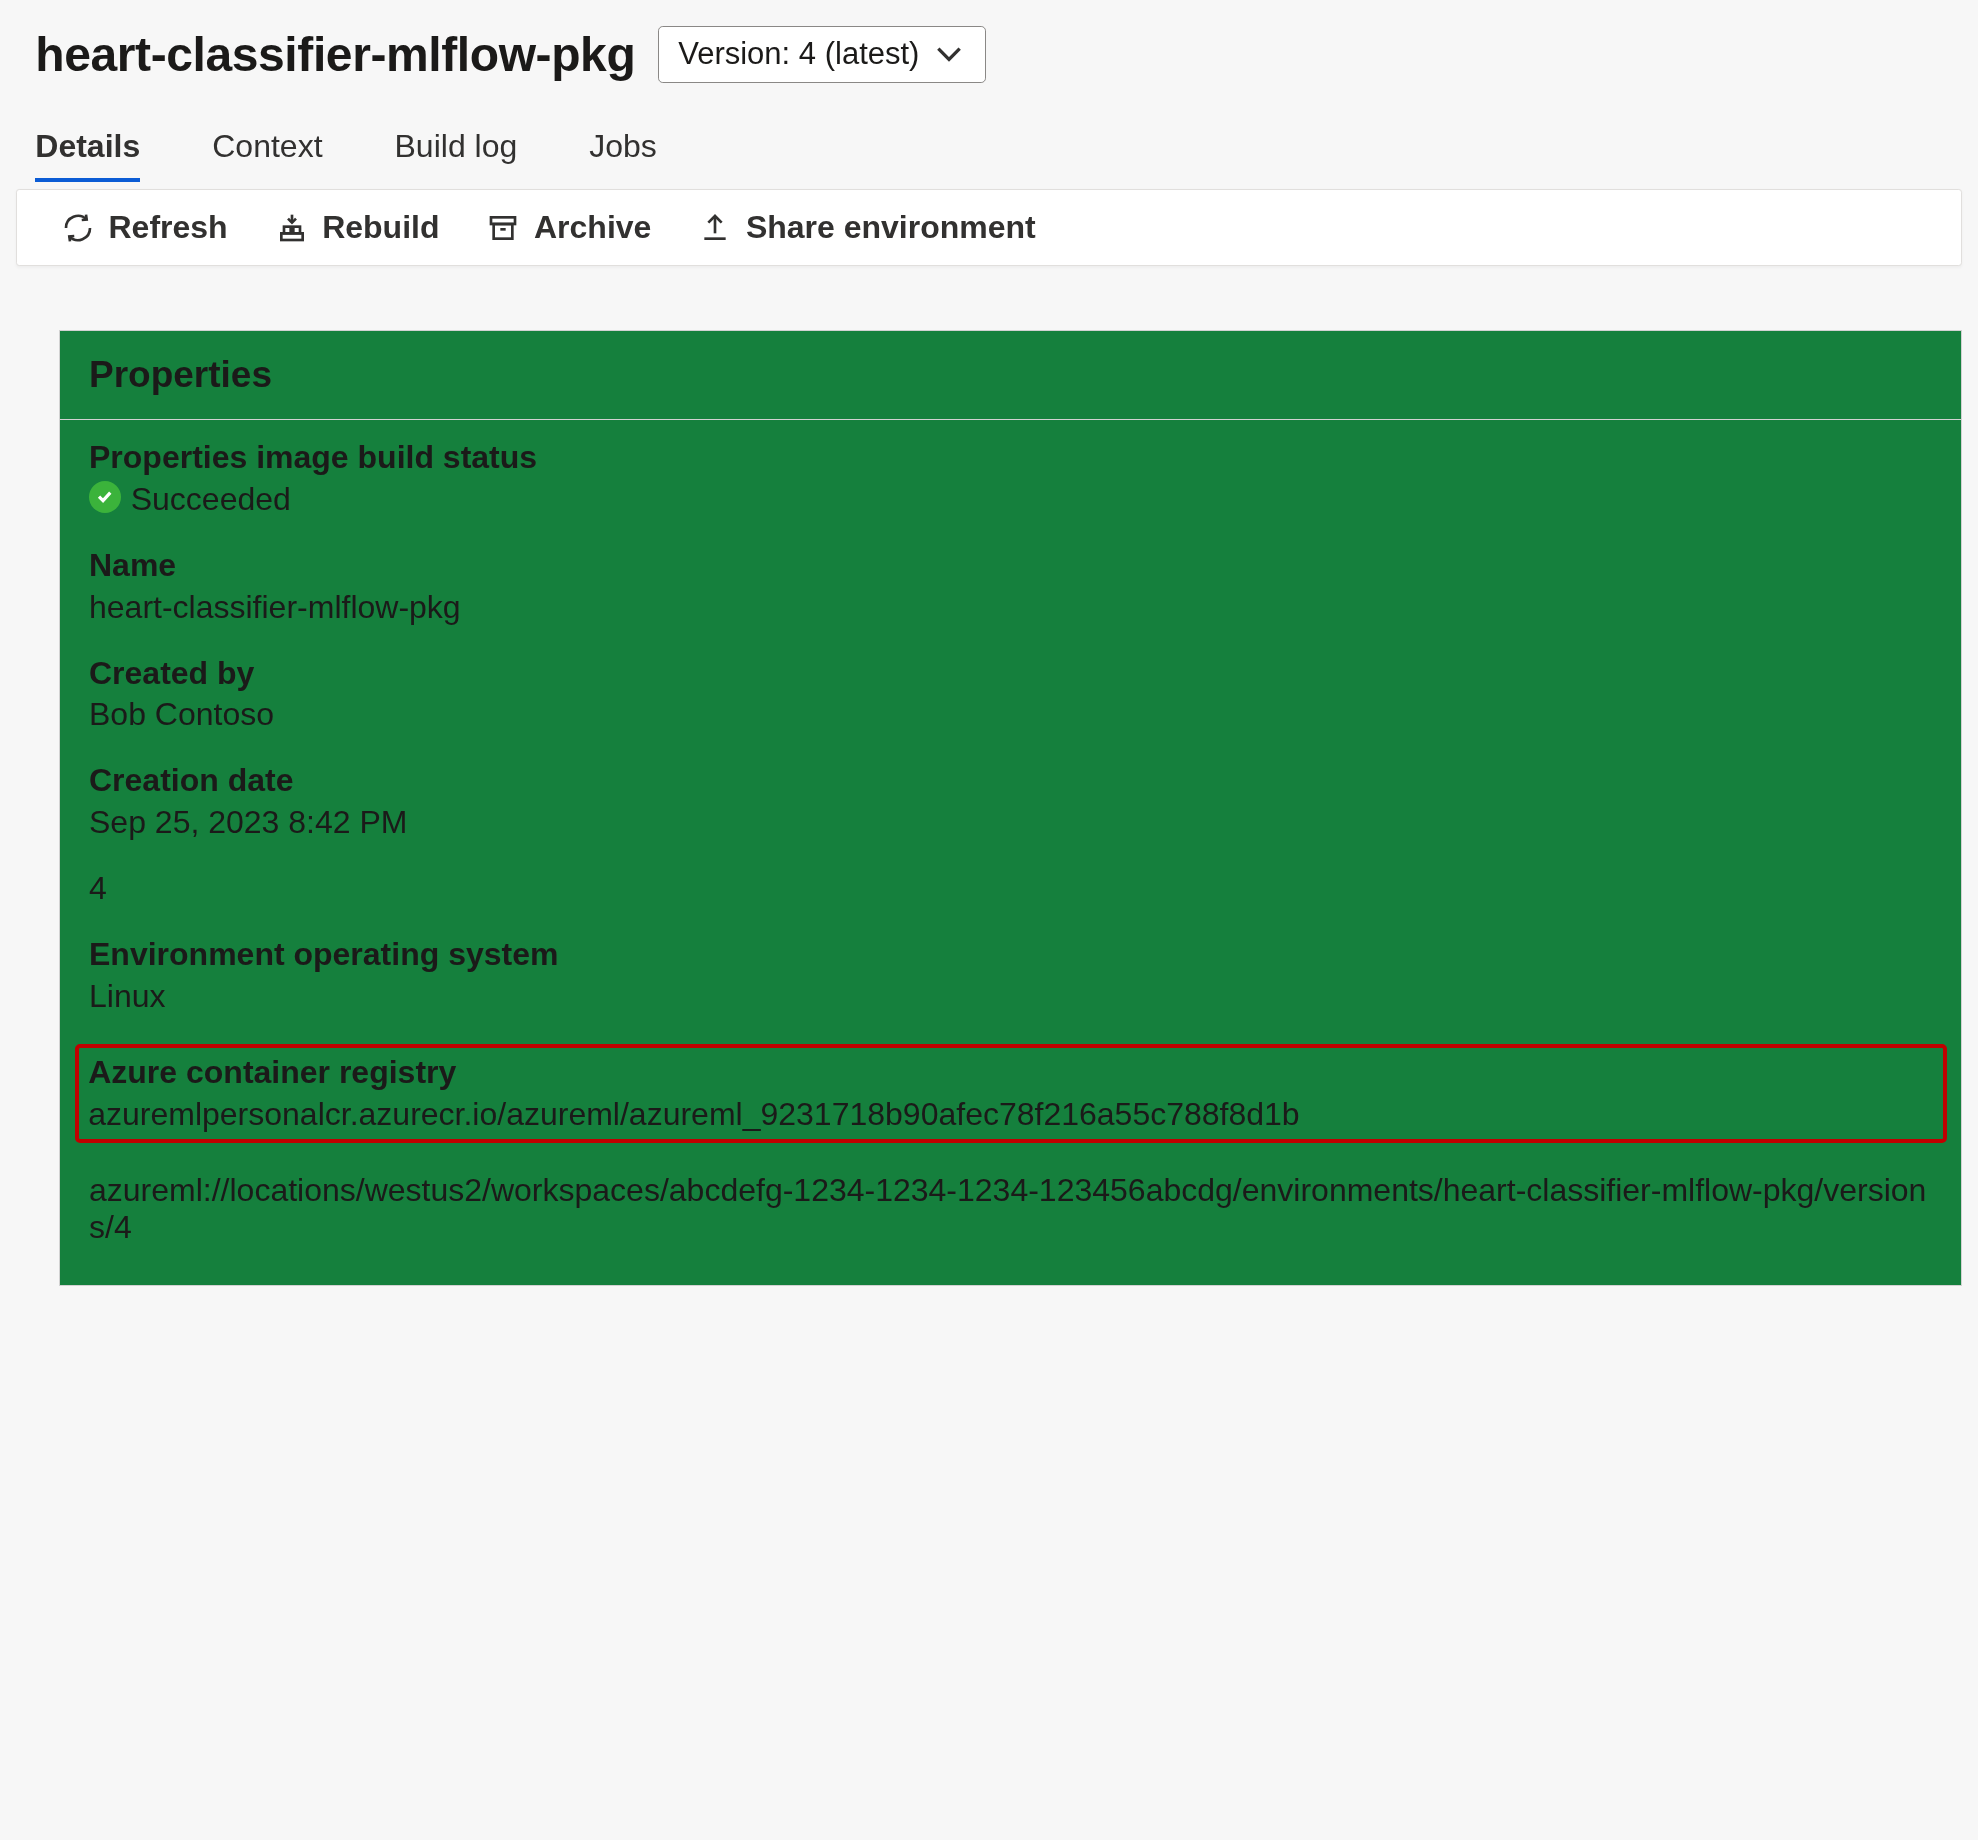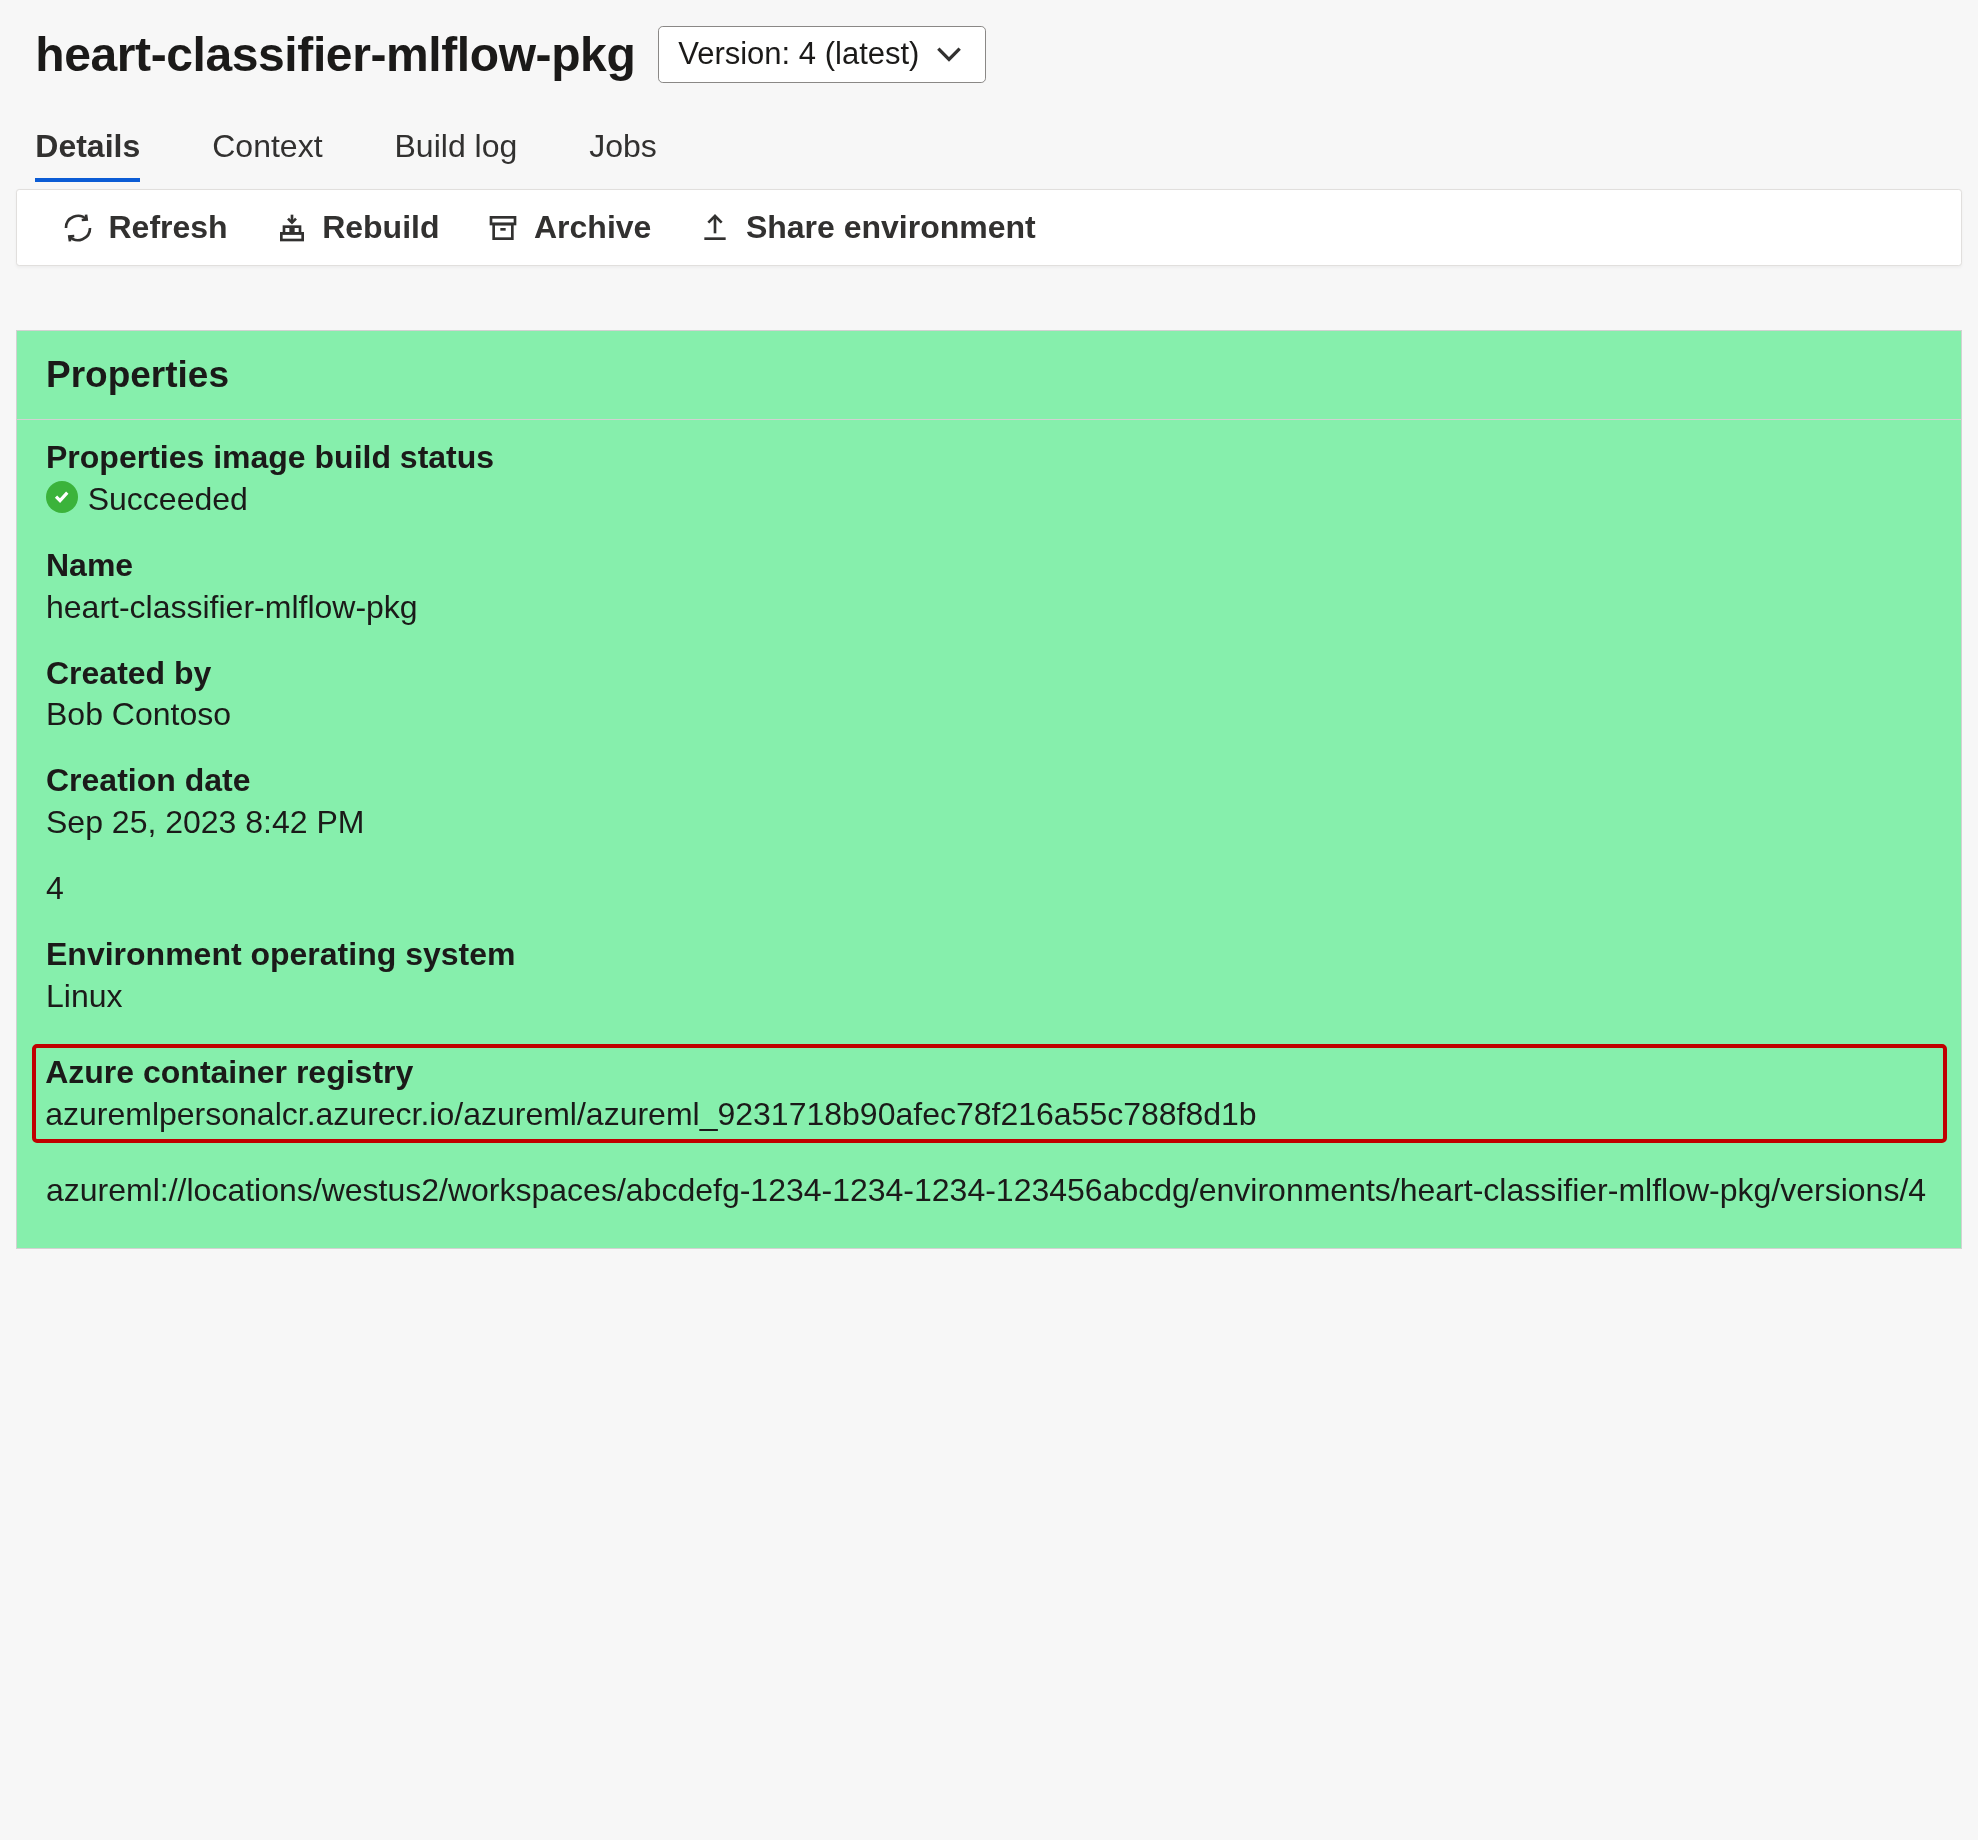--- a/index.html
+++ b/index.html
@@ -75,23 +75,24 @@
     color: #323130;
   }
   .icon {
     width: 32px; height: 32px;
     display: inline-flex;
     align-items: center;
     justify-content: center;
     flex-shrink: 0;
   }
   .panel {
-    background: #86efac;
+    background: #15803d;
     border: 1.6px solid #d2d2d2;
     margin-top: 64px;
+    margin-left: 43px;
   }
   .panel-header {
     font-size: 37px;
     font-weight: 600;
     padding: 22.6px 29px;
     border-bottom: 1.6px solid #d2d2d2;
   }
   .panel-body {
     padding: 19.3px 29px 39px 29px;
   }

